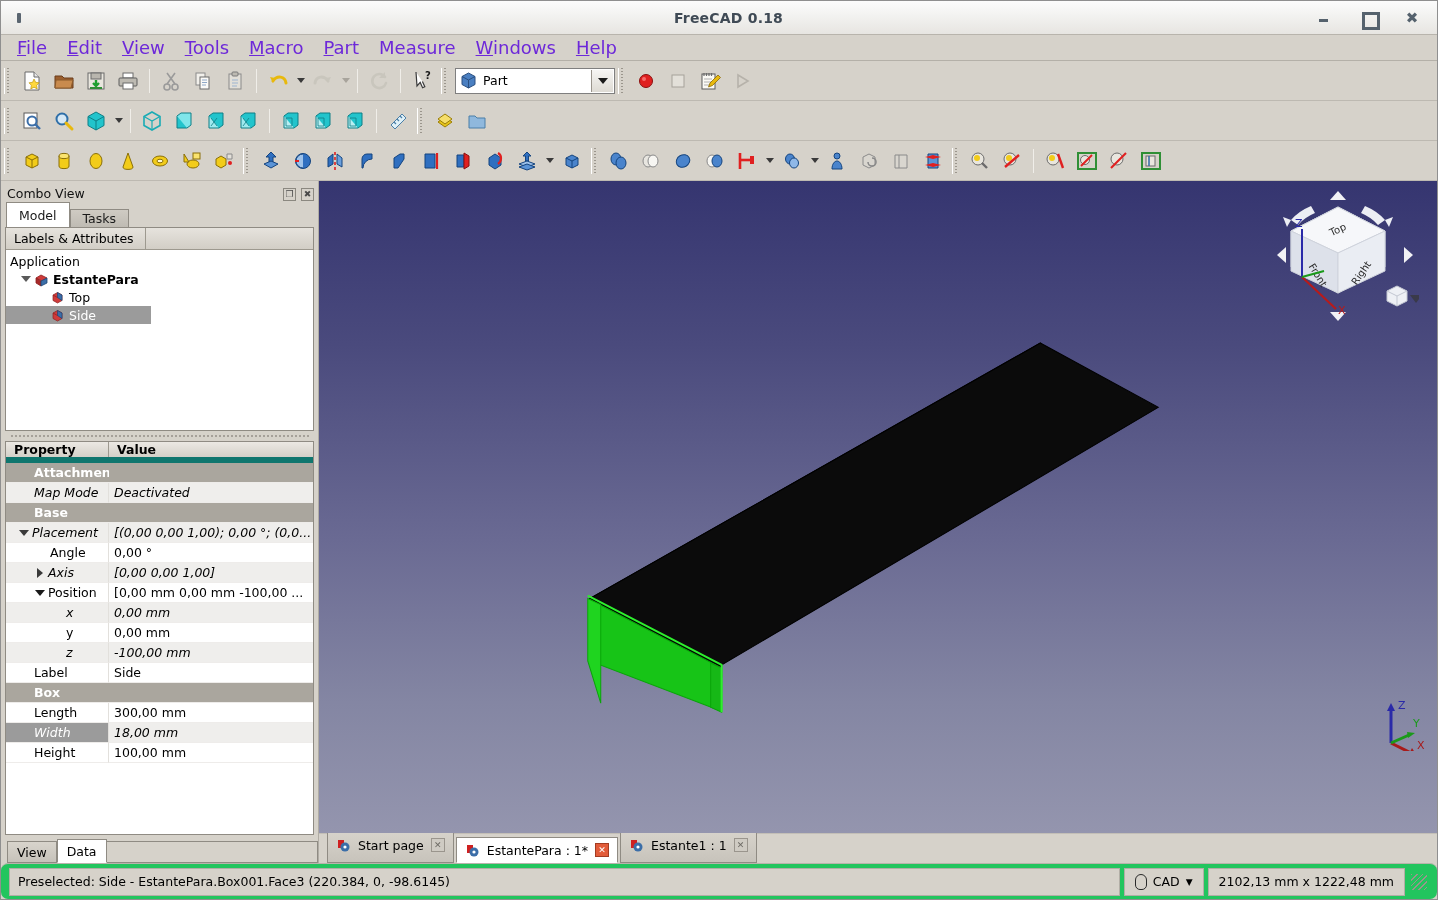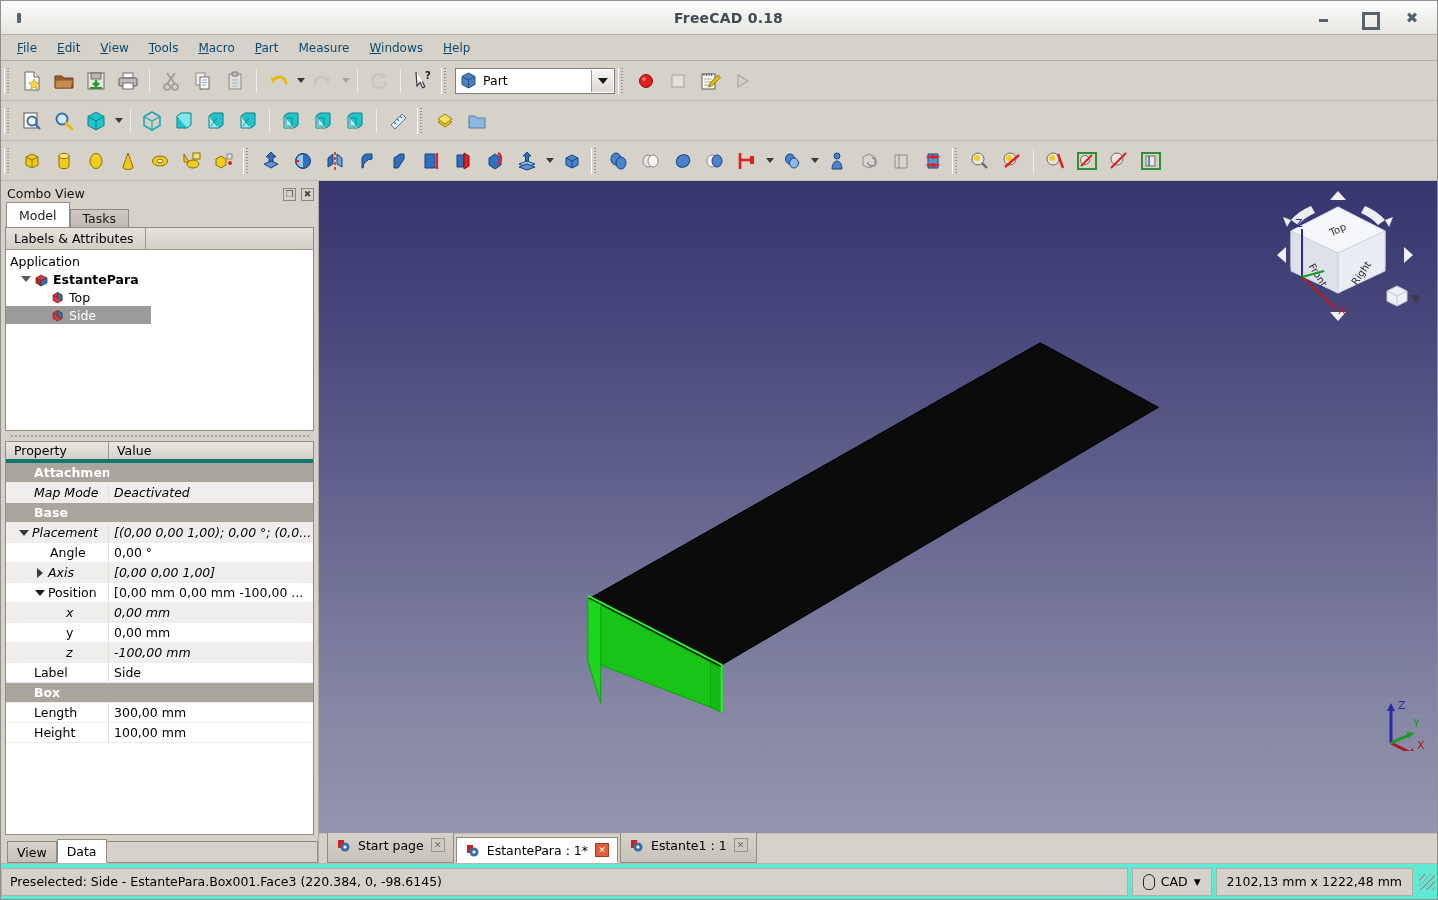--- a/index.html
+++ b/index.html
@@ -29,21 +29,21 @@
   .win-btn { width:14px; height:14px; position:relative; cursor:default; }
   .wb-min::after{content:"";position:absolute;left:2px;top:8px;width:9px;height:3px;background:#55626d;}
   .wb-max::after{content:"";position:absolute;left:1px;top:1px;width:12px;height:12px;
      border:3px solid #55626d;}
   .wb-close { font-size:15px; color:#55626d; line-height:14px; text-align:center;
      font-weight:bold; font-family:"DejaVu Sans", sans-serif; }
 
   
   .menubar { height:26px; flex:0 0 26px; display:flex; align-items:center;
      background:#d6d2ca; border-bottom:1px solid #b4b0a8; padding-left:6px; }
-  .menu-item { padding:3px 10px; font-size:12px; color:#0c4a6e; cursor:default; }
+  .menu-item { padding:3px 10px; font-size:18px; color:#6d28d9; cursor:default; }
   .menu-item u { text-decoration:underline; }
 
   
   .toolbar-row { display:flex; align-items:center; background:#d6d2ca;
      border-bottom:1px solid #bdb9b1; }
   .tb-row1 { height:40px; flex:0 0 40px; }
   .tb-row2 { height:40px; flex:0 0 40px; }
   .tb-row3 { height:40px; flex:0 0 40px; }
   .grip { width:9px; height:26px; margin:0 3px; flex:0 0 9px;
      background-image:repeating-linear-gradient(to bottom,#9b968d 0 1px,transparent 1px 3px);
@@ -112,21 +112,21 @@
   .bold { font-weight:bold; }
 
   
   .prop-splitter { height:10px; flex:0 0 10px; display:flex; align-items:center;
      justify-content:center; }
   .prop-splitter .dots { width:300px; height:4px;
      background-image:radial-gradient(circle,#a5a099 1px,transparent 1.2px);
      background-size:4px 4px; }
   .prop-wrap { flex:1 1 auto; margin:0 4px; border:1px solid #8f8b83; background:#fff;
      display:flex; flex-direction:column; overflow:hidden; }
-  .prop-head { height:21px; display:flex; border-bottom:4px solid #0f766e; flex:0 0 21px; }
+  .prop-head { height:21px; display:flex; border-bottom:6px solid #0f766e; flex:0 0 21px;font-weight:bold; }
   .prop-head div { display:flex; align-items:center; font-size:12.5px; padding-left:8px;
      background:linear-gradient(to bottom,#ebe8e3,#d4d0c8); }
   .prop-head .ph1 { width:103px; border-right:1px solid #9d998f; }
   .prop-head .ph2 { flex:1; }
   .prop-body { flex:1; overflow:hidden; background:#fff; }
   .prow { height:20px; display:flex; align-items:stretch; font-size:12.5px; cursor:default; }
   .prow .pk { width:103px; display:flex; align-items:center; border-right:1px solid #e2e0dc;
      border-bottom:1px solid #eeecea; white-space:nowrap; overflow:hidden; }
   .prow .pv { flex:1; display:flex; align-items:center; padding-left:5px;
      border-bottom:1px solid #eeecea; white-space:nowrap; overflow:hidden;
@@ -175,21 +175,21 @@
      font-size:12.5px; border:1px solid #8f8b83; margin-right:2px; cursor:default;
      background:linear-gradient(to bottom,#d9d5cd,#c7c3bb); }
   .dtab.active { background:#fff; height:26px; border-bottom-color:#fff; }
   .dtab .x { width:14px; height:14px; border:1px solid #9a958d; background:#cfcbc3;
      display:flex; align-items:center; justify-content:center; font-size:9px; color:#6d6a64;
      line-height:1; cursor:default; }
   .dtab.active .x { background:#e25c3a; border-color:#a33c22; color:#fff; font-weight:bold; }
 
   
   .statusbar { height:36px; flex:0 0 36px; display:flex; align-items:center;
-     background:#5eead4; border-top:1px solid #b8b4ac; padding:0 0; }
+     background:#22c55e; border-top:1px solid #b8b4ac; padding:0 8px;border-radius:7px; }
   .status-msg { flex:1 1 auto; height:28px; display:flex; align-items:center;
      padding-left:8px; font-size:12.5px; border:1px solid #b2aea6;
      background:#d6d2ca; }
   .status-cell { height:28px; display:flex; align-items:center; gap:6px; padding:0 10px;
      font-size:12.5px; border:1px solid #b2aea6; margin-left:4px; background:#d6d2ca; }
   .status-resize { width:16px; height:16px; margin-left:6px; margin-right:2px;
      background-image:repeating-linear-gradient(135deg,#9a958d 0 1px,transparent 1px 4px); }
   .mouse-ico { width:12px; height:16px; border:1.6px solid #2a2a2a; border-radius:6px 6px 5px 5px; }
 </style>
 </head>
@@ -783,20 +783,24 @@
           <div class="prow group">
             <div class="pk">Box</div>
             <div class="pv"></div>
           </div>
 
           <div class="prow">
             <div class="pk ind1">Length</div>
             <div class="pv">300,00 mm</div>
           </div>
 
+          <div class="prow alt selkey">
+            <div class="pk ind1">Width</div>
+            <div class="pv">18,00 mm</div>
+          </div>
 
           <div class="prow">
             <div class="pk ind1">Height</div>
             <div class="pv">100,00 mm</div>
           </div>
 
         </div>
       </div>
 
       <div class="vd-tabs">

